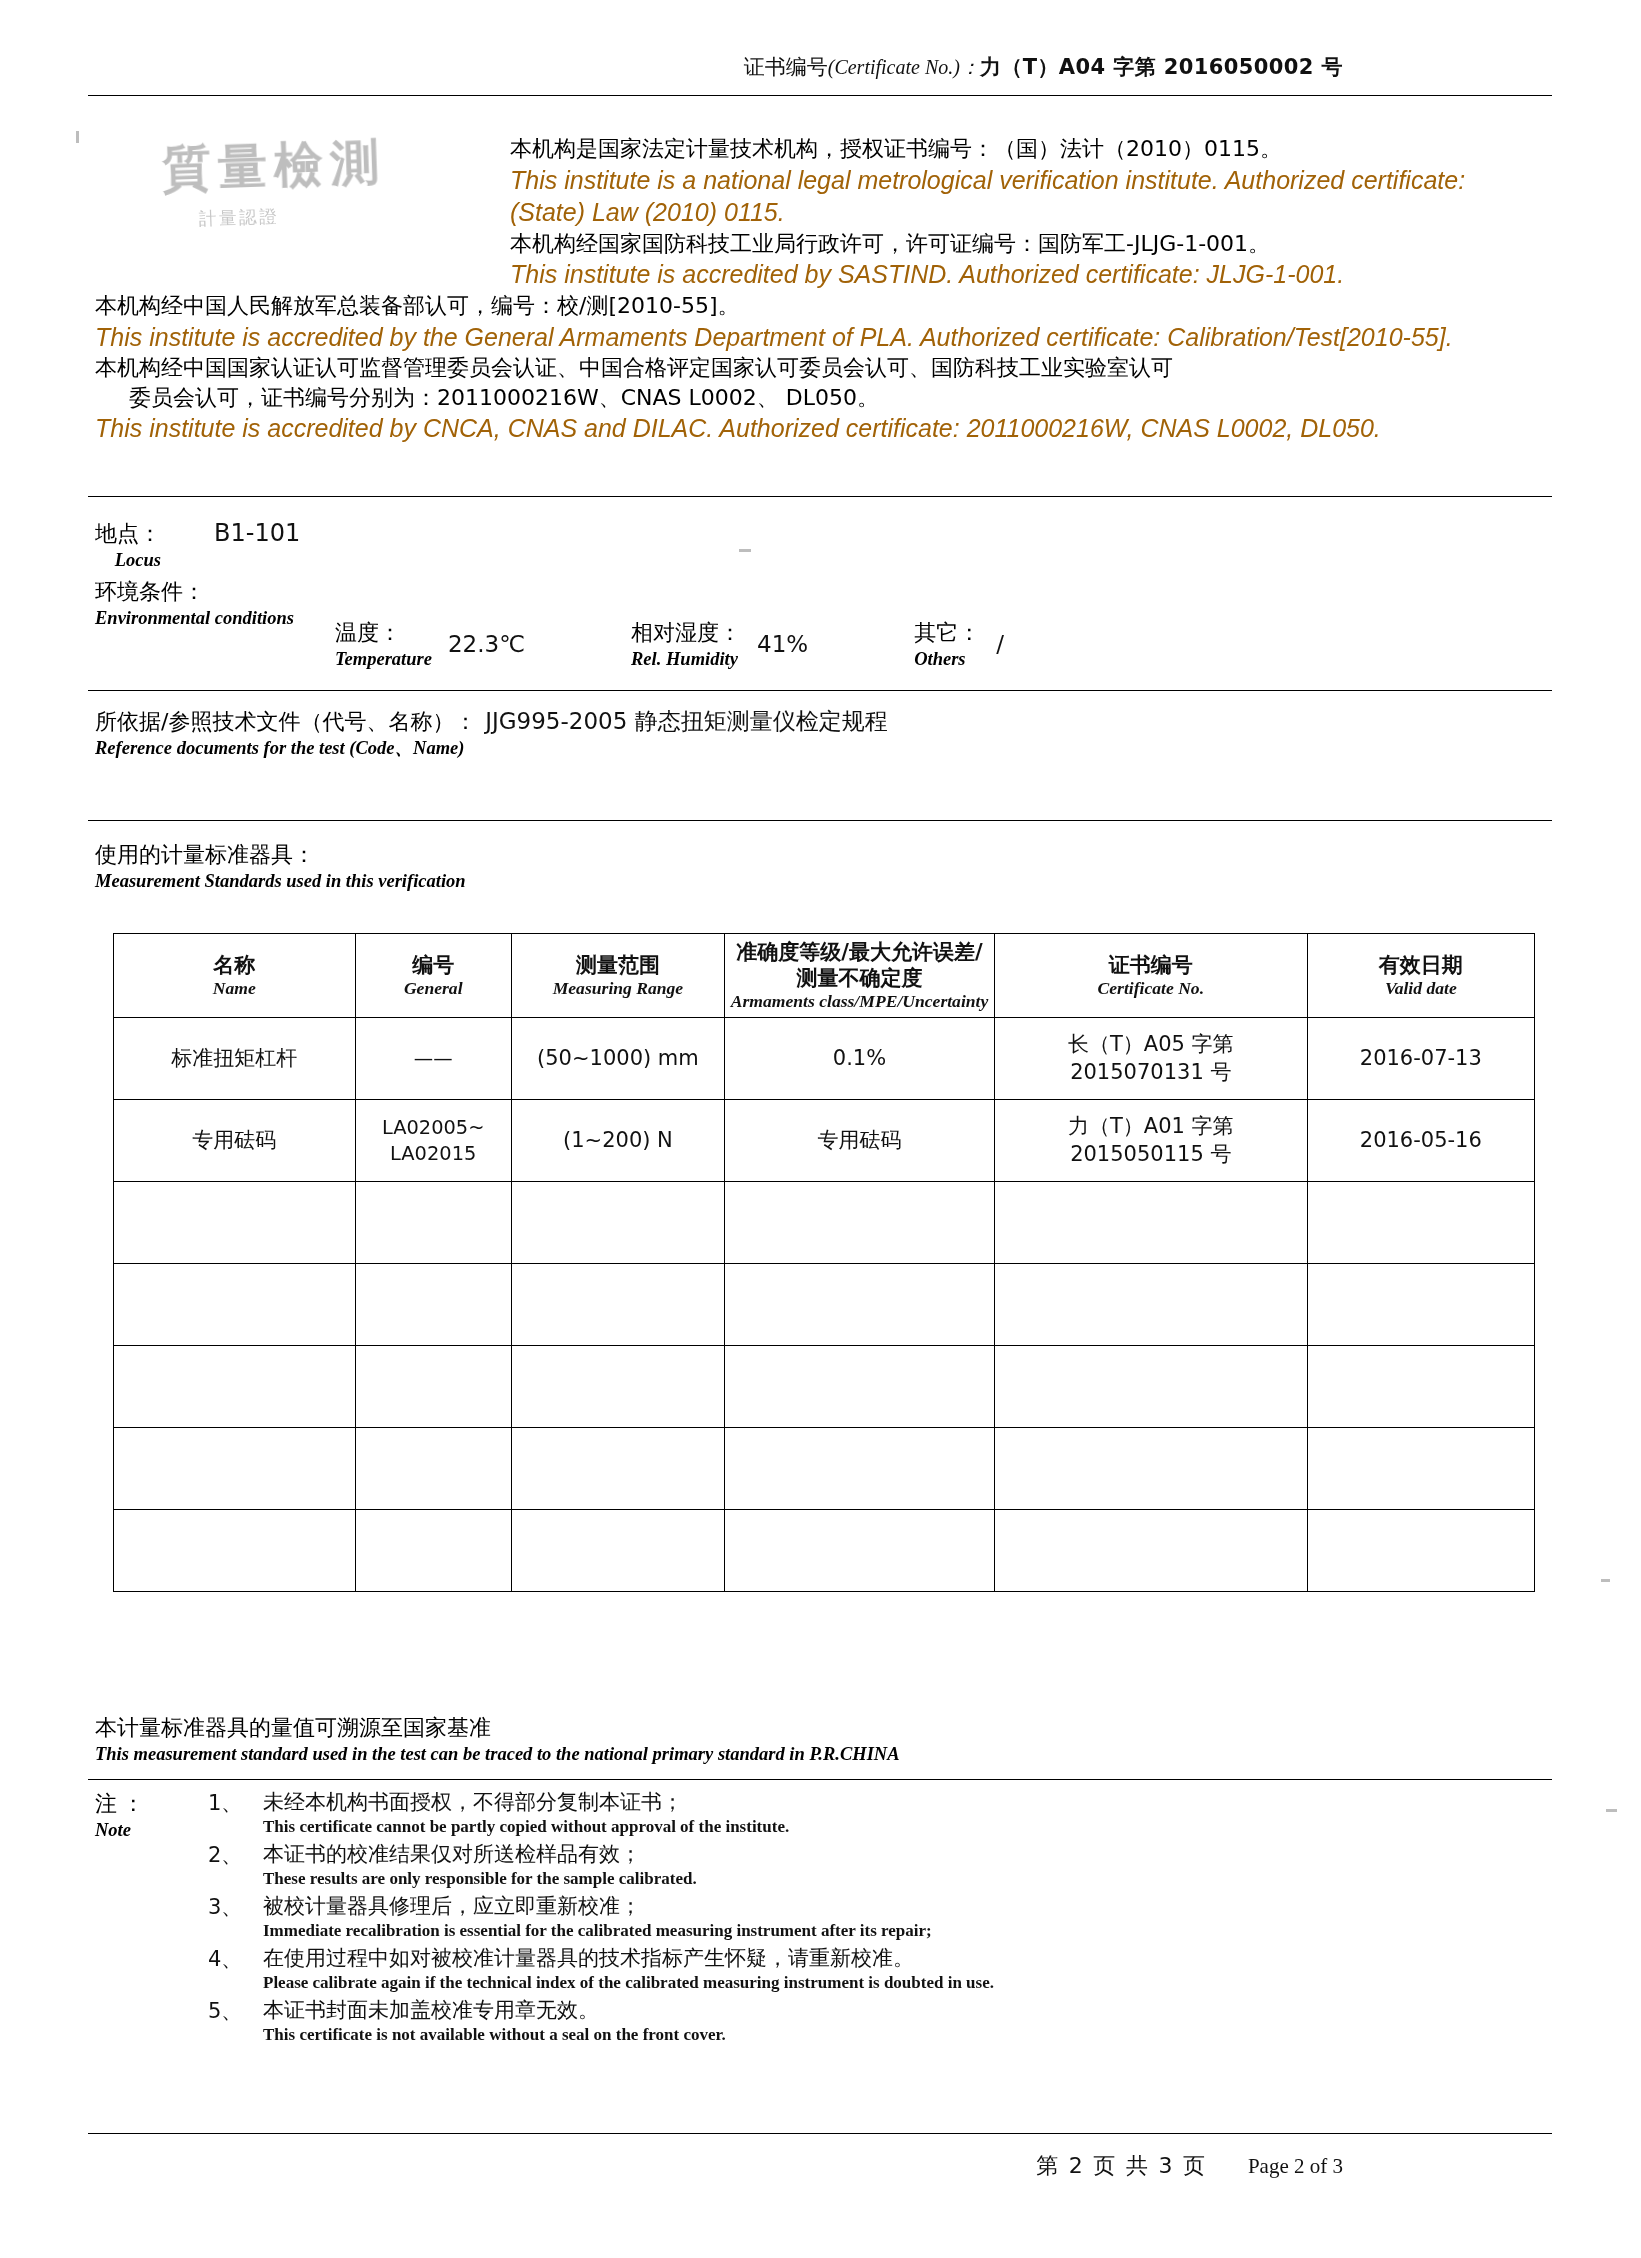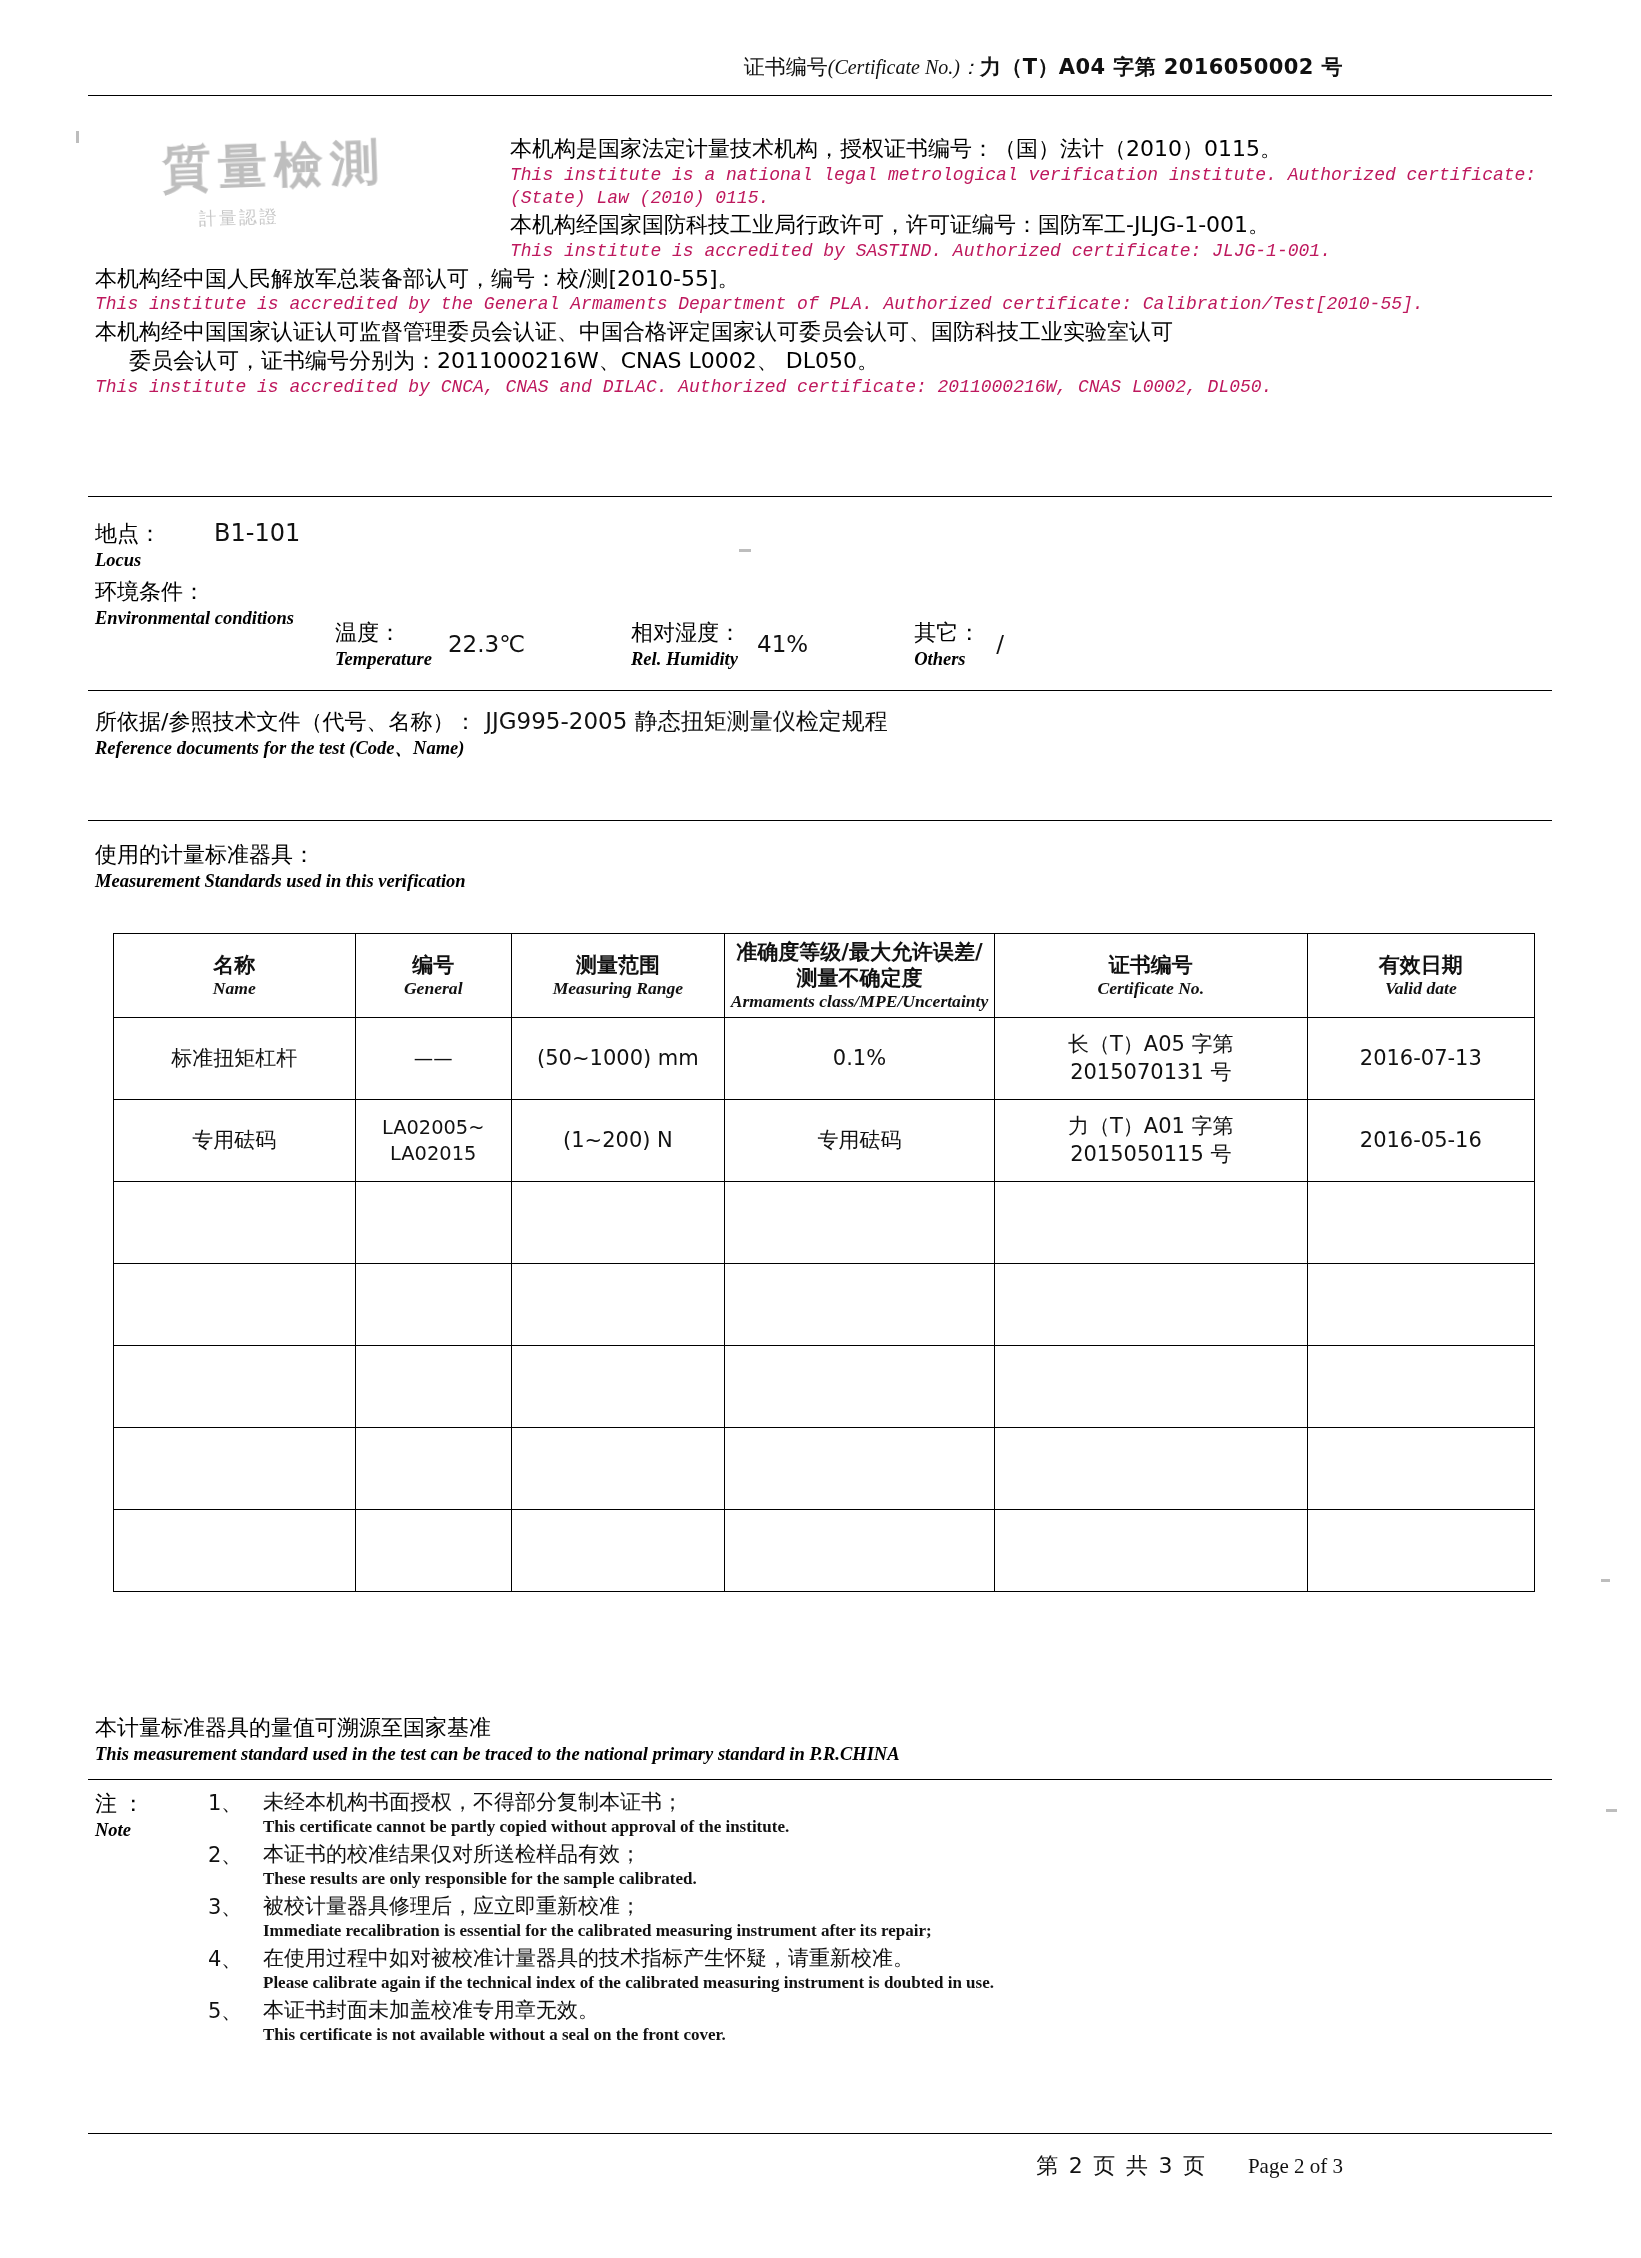--- a/index.html
+++ b/index.html
@@ -22,25 +22,25 @@
     padding: 0;
   }
   
   .cn {
     font-family: "DejaVu Sans", "Liberation Sans", sans-serif;
     font-size: 22px;
     line-height: 1.35;
     color: #000;
   }
   .en {
-    font-family: Liberation Mono, monospace;
+    font-family: Liberation Sans, sans-serif;
     font-style: italic;
-    font-size: 18px;
+    font-size: 25px;
     line-height: 1.3;
-    color: #be185d;
+    color: #a16207;
   }
   .en-b {
     font-family: "Liberation Serif", serif;
     font-style: italic;
     font-weight: bold;
     font-size: 18.5px;
     line-height: 1.25;
     color: #000;
   }
 
@@ -129,20 +129,21 @@
     position: absolute;
     top: 519px;
     left: 95px;
     width: 1456px;
   }
   .label-pair .cnline { display: block; }
   .label-pair .enline { display: block; }
   .locus-row {
     display: flex;
     align-items: baseline;
+    text-align: right;
   }
   .locus-val {
     font-family: "DejaVu Sans", "Liberation Sans", sans-serif;
     font-size: 24px;
     margin-left: 53px;
   }
   .env-row {
     position: absolute;
     top: 618px;
     left: 335px;

